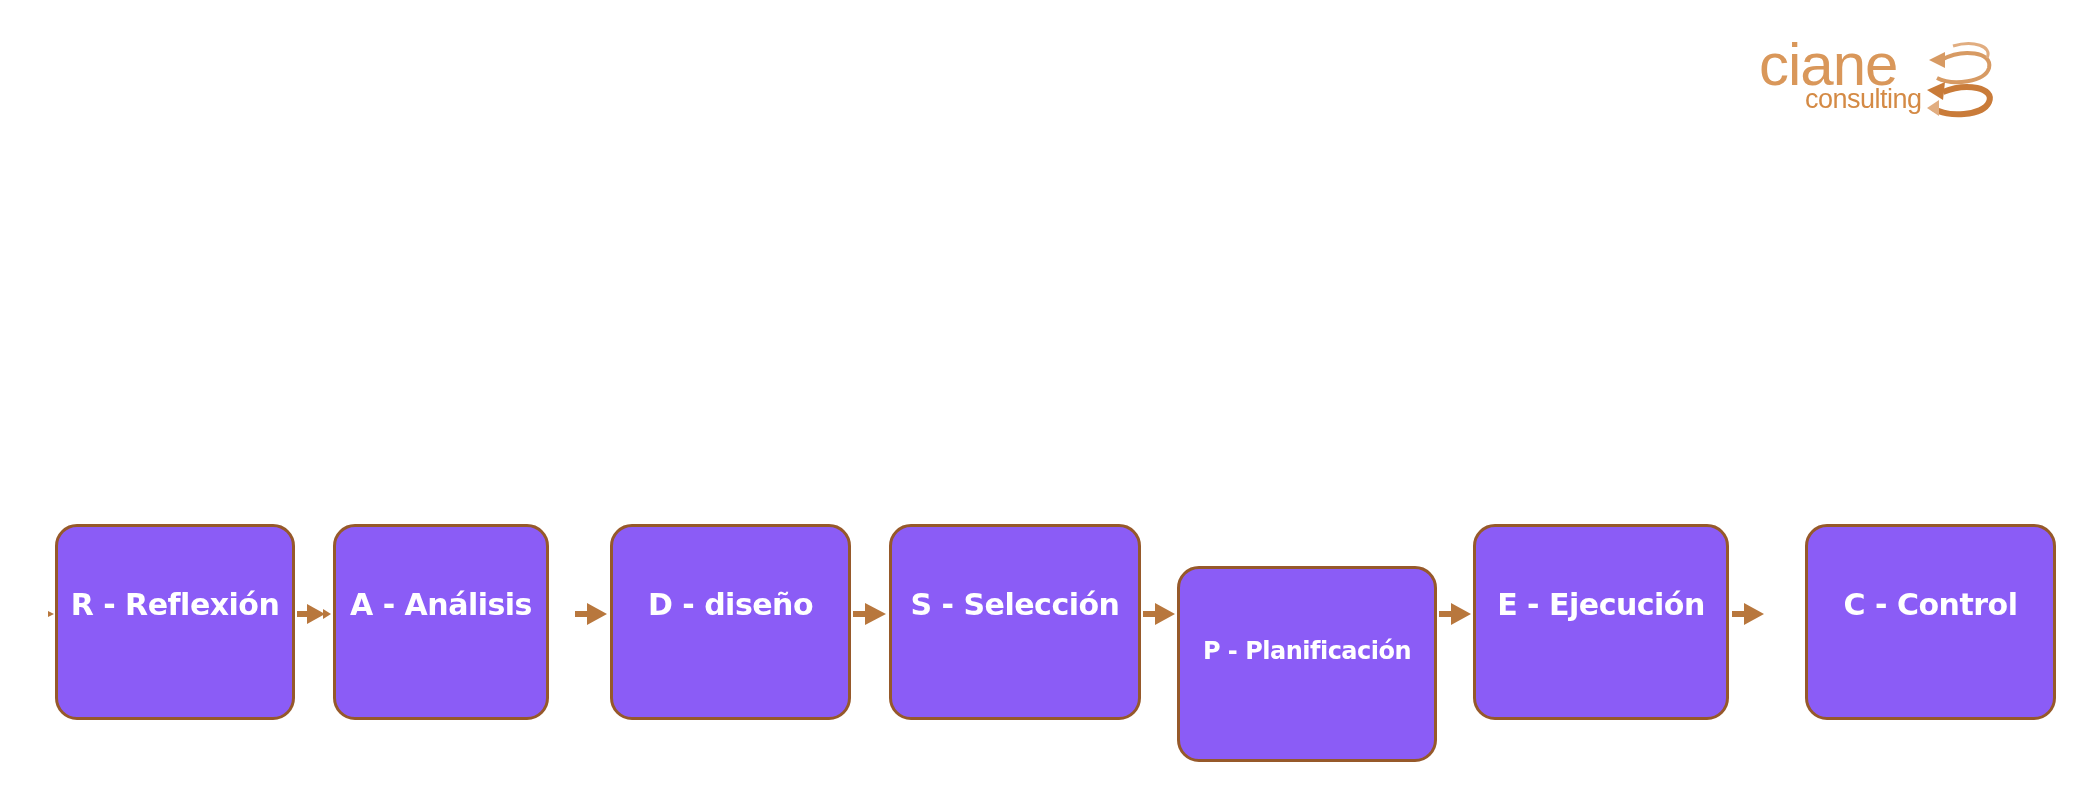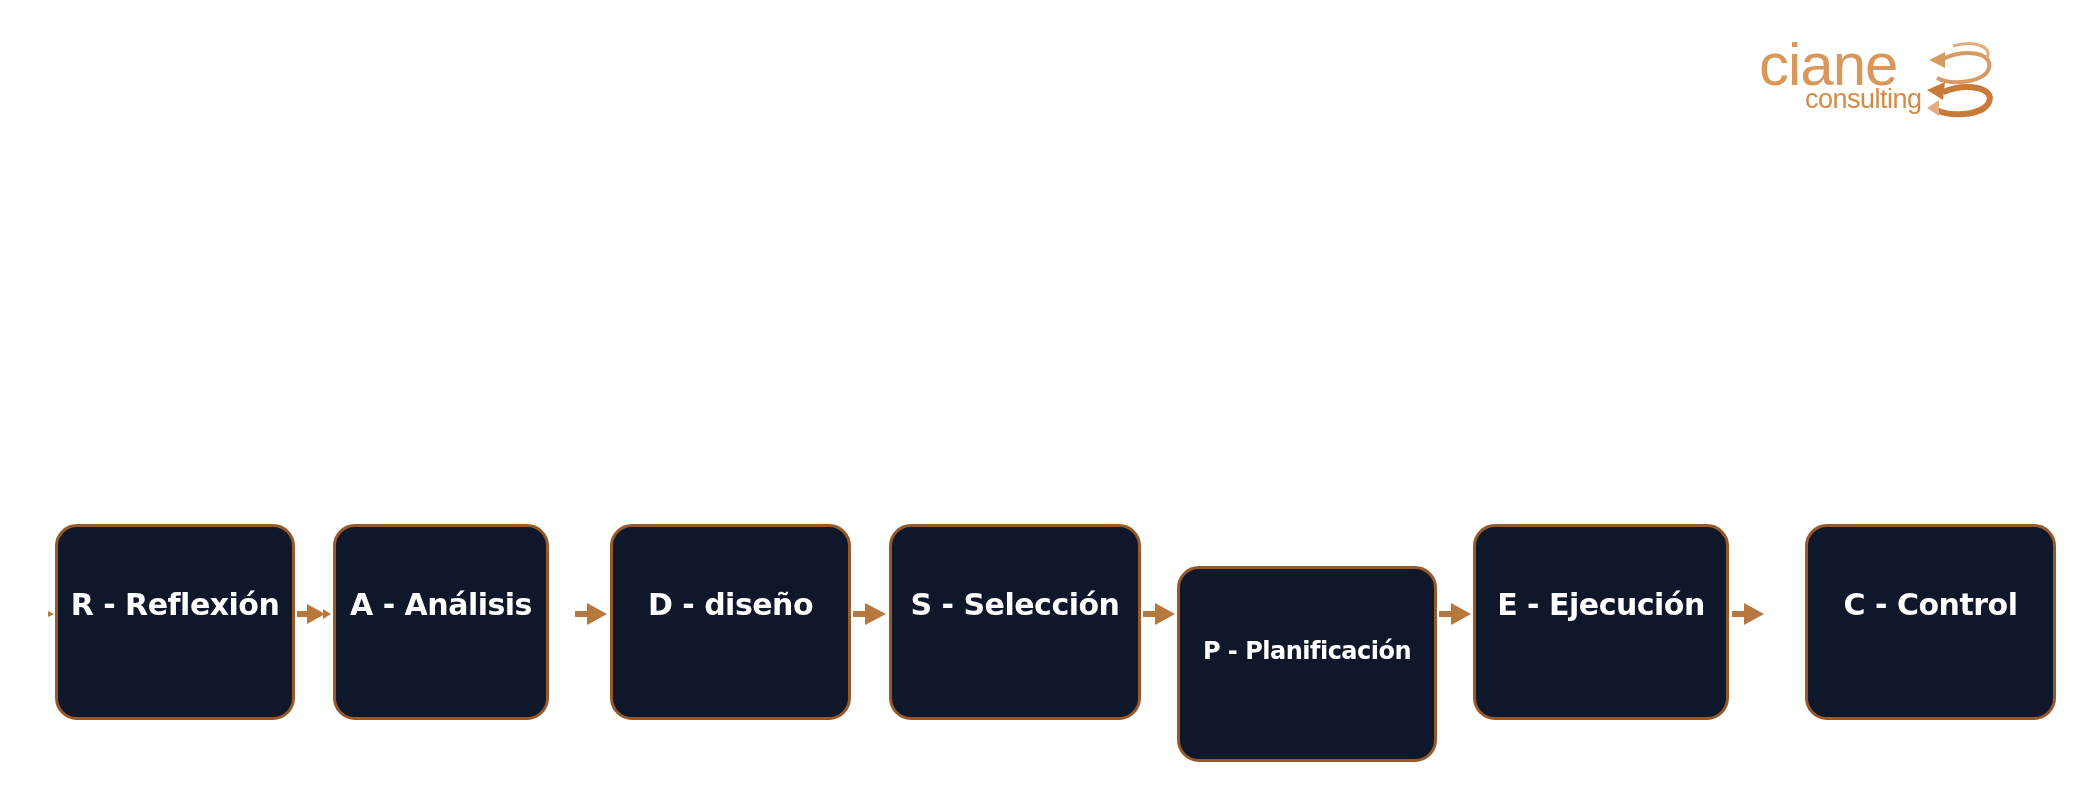--- a/index.html
+++ b/index.html
@@ -1,21 +1,21 @@
 <!DOCTYPE html>
 <html><head>
 <meta charset="utf-8">
 <style>
   html, body { margin: 0; padding: 0; background: #ffffff; }
   body { width: 2076px; height: 788px; position: relative; overflow: hidden; font-family: "DejaVu Sans", sans-serif; }
   .logo { position: absolute; left: 1755px; top: 34px; width: 250px; height: 90px; text-align: right; }
   .logo .word1 { position: absolute; left: 4px; top: -4px; font-family: "Liberation Sans", sans-serif; font-weight: 300; font-size: 60px; color: #d9975a; letter-spacing: -1px; -webkit-text-stroke: 0; font-weight: normal; }
   .logo .word2 { position: absolute; left: 50px; top: 50px; font-family: "Liberation Sans", sans-serif; font-size: 27px; color: #d48a45; letter-spacing: -0.5px; }
   .logo svg { position: absolute; left: 168px; top: 4px; }
-  .box { position: absolute; top: 524px; height: 196px; background: #0f172a; border: 3px solid #96592a; border-radius: 22px; box-sizing: border-box; }
+  .box { position: absolute; top: 524px; height: 196px; background: #8b5cf6; border: 3px solid #96592a; border-radius: 22px; box-sizing: border-box; }
   .box .label { position: absolute; left: 0; right: 0; top: 60px; text-align: center; color: #ffffff; font-family: "DejaVu Sans", sans-serif; font-weight: bold; font-size: 30px; white-space: nowrap; letter-spacing: -0.5px; }
   .box .label.small { font-size: 24px; top: 68px; }
   .arrow { position: absolute; top: 600px; height: 28px; }
 </style>
 </head>
 <body>
 
 <div class="logo">
   <span class="word1">ciane</span>
   <span class="word2">consulting</span>

